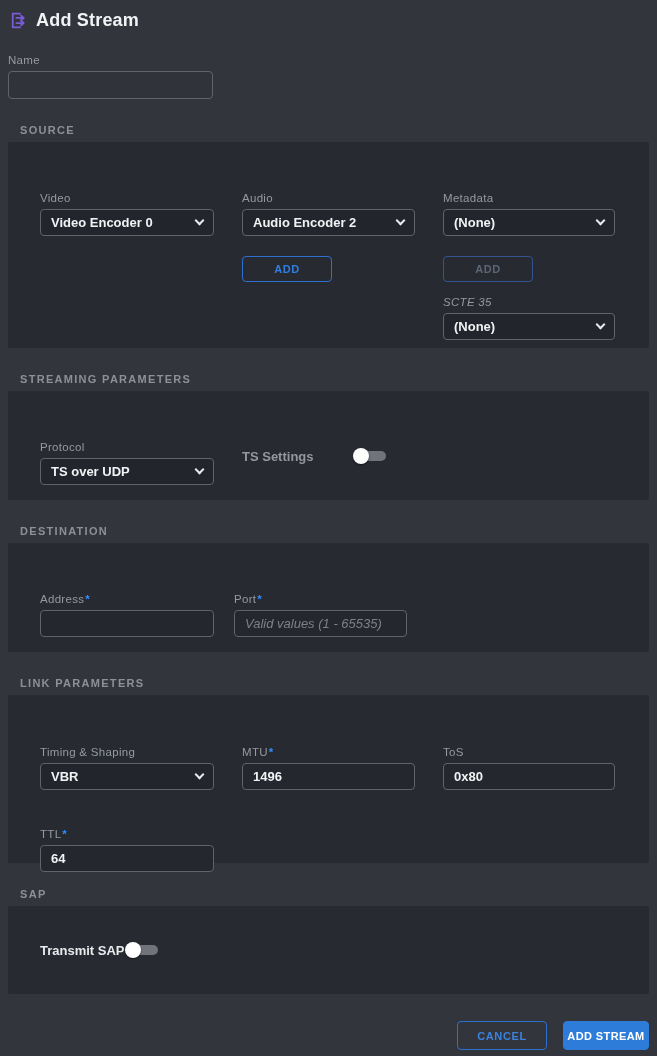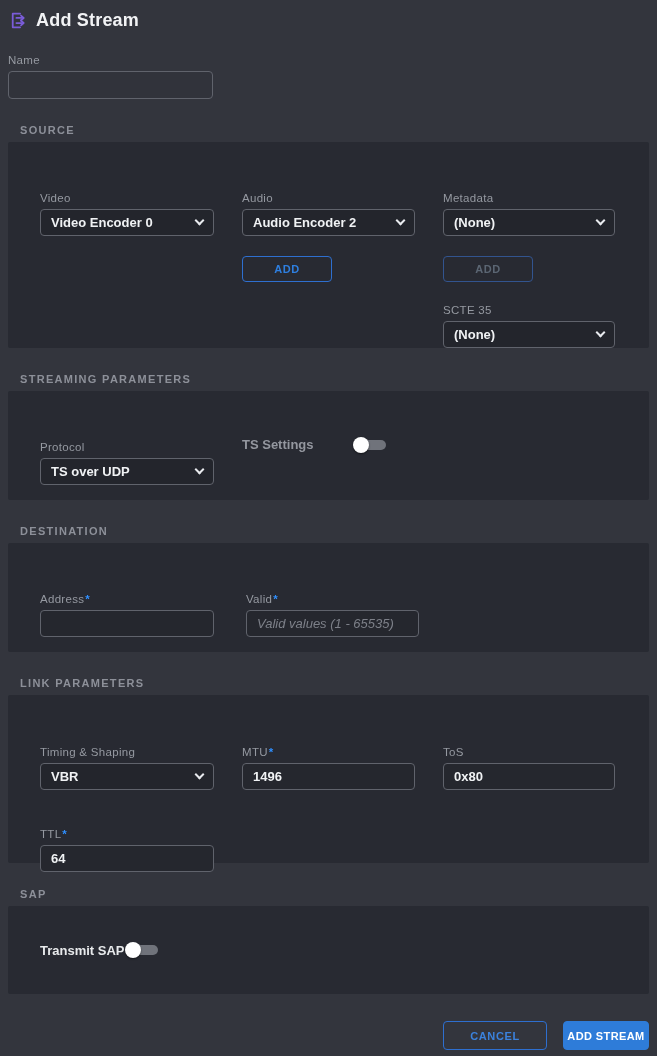--- a/index.html
+++ b/index.html
@@ -51,58 +51,58 @@
     margin:25px 8px 0 20px;
     font-size:11px; font-weight:700; letter-spacing:1.3px;
     color:#8d9099; text-transform:uppercase;
   }
   .panel {
     margin:6px 8px 0 8px;
     background:#282a32; border-radius:2px;
     padding-left:32px; padding-right:20px;
   }
   .cols { display:grid; grid-template-columns:174px 173px 172px; column-gap:28px; }
-  .cols2 { display:grid; grid-template-columns:174px 173px; column-gap:32px; }
+  .cols2 { display:grid; grid-template-columns:174px 173px; column-gap:20px; }
 
   #panel-source { height:206px; padding-top:30px; }
   #panel-streaming { height:109px; padding-top:30px; }
   #panel-destination { height:109px; padding-top:30px; }
   #panel-link { height:168px; padding-top:31px; }
   #panel-sap { height:88px; display:flex; align-items:center; }
 
   .btn-add {
     margin-top:20px; width:90px; height:26px;
     background:transparent;
     border:1px solid #2e6fd0; border-radius:4px;
     color:#2e7fe0; font-size:11px; font-weight:700; letter-spacing:.6px;
     cursor:pointer; font-family:"Liberation Sans", sans-serif;
   }
   .btn-add.disabled { border-color:#32548f; color:#5b6673; cursor:default; }
-  .sub-label { margin-top:22px; }
+  .sub-label { margin-top:14px;font-style:italic; }
 
   
   .toggle-row { display:flex; align-items:center; }
   .toggle { position:relative; width:34px; height:16px; cursor:pointer; flex:0 0 auto; }
   .toggle .track {
     position:absolute; left:5px; top:3px; width:28px; height:10px;
     background:#70737b; border-radius:5px;
   }
   .toggle .knob {
     position:absolute; left:0; top:0; width:16px; height:16px;
     background:#ffffff; border-radius:50%;
     box-shadow:0 1px 2px rgba(0,0,0,.5);
   }
   .toggle-label-muted { font-size:13px; font-weight:700; color:#94979f; margin-right:10px; }
   .toggle-label-bright { font-size:13px; font-weight:700; color:#e8eaec; }
-  .align-with-select { padding-top:16px; height:27px; box-sizing:content-box; display:flex; align-items:flex-start;gap:29px; }
+  .align-with-select { padding-top:16px; height:27px; box-sizing:content-box; display:flex; align-items:flex-end;gap:29px; }
 
   
   .footer { display:flex; justify-content:flex-end; align-items:center; gap:16px; margin:27px 8px 0 0; }
   .btn-cancel {
-    width:104px; height:29px;
+    width:90px; height:29px;
     background:transparent; border:1px solid #2e6fd0; border-radius:4px;
     color:#3b82dd; font-size:11px; font-weight:700; letter-spacing:.6px;
     cursor:pointer; font-family:"Liberation Sans", sans-serif;
   }
   .btn-submit {
     width:86px; height:29px;
     background:#2e7cd9; border:1px solid #2e7cd9; border-radius:4px;
     color:#ffffff; font-size:11px; font-weight:700; letter-spacing:.4px;
     cursor:pointer; font-family:"Liberation Sans", sans-serif;
   }
@@ -185,21 +185,21 @@
 <div class="section-title">DESTINATION</div>
 <div class="panel" id="panel-destination">
   <div class="cols2">
     <div>
       <div class="field-label"><span>Address</span><span class="req">*</span></div>
       <div class="control">
         <input class="text" type="text" value="" style="">
       </div>
     </div>
     <div>
-      <div class="field-label"><span>Valid</span><span class="req">*</span></div>
+      <div class="field-label"><span>Port</span><span class="req">*</span></div>
       <div class="control">
         <input class="text" type="text" placeholder="Valid values (1 - 65535)" style="">
       </div>
     </div>
   </div>
 </div>
 
 <div class="section-title">LINK PARAMETERS</div>
 <div class="panel" id="panel-link">
   <div class="cols">

